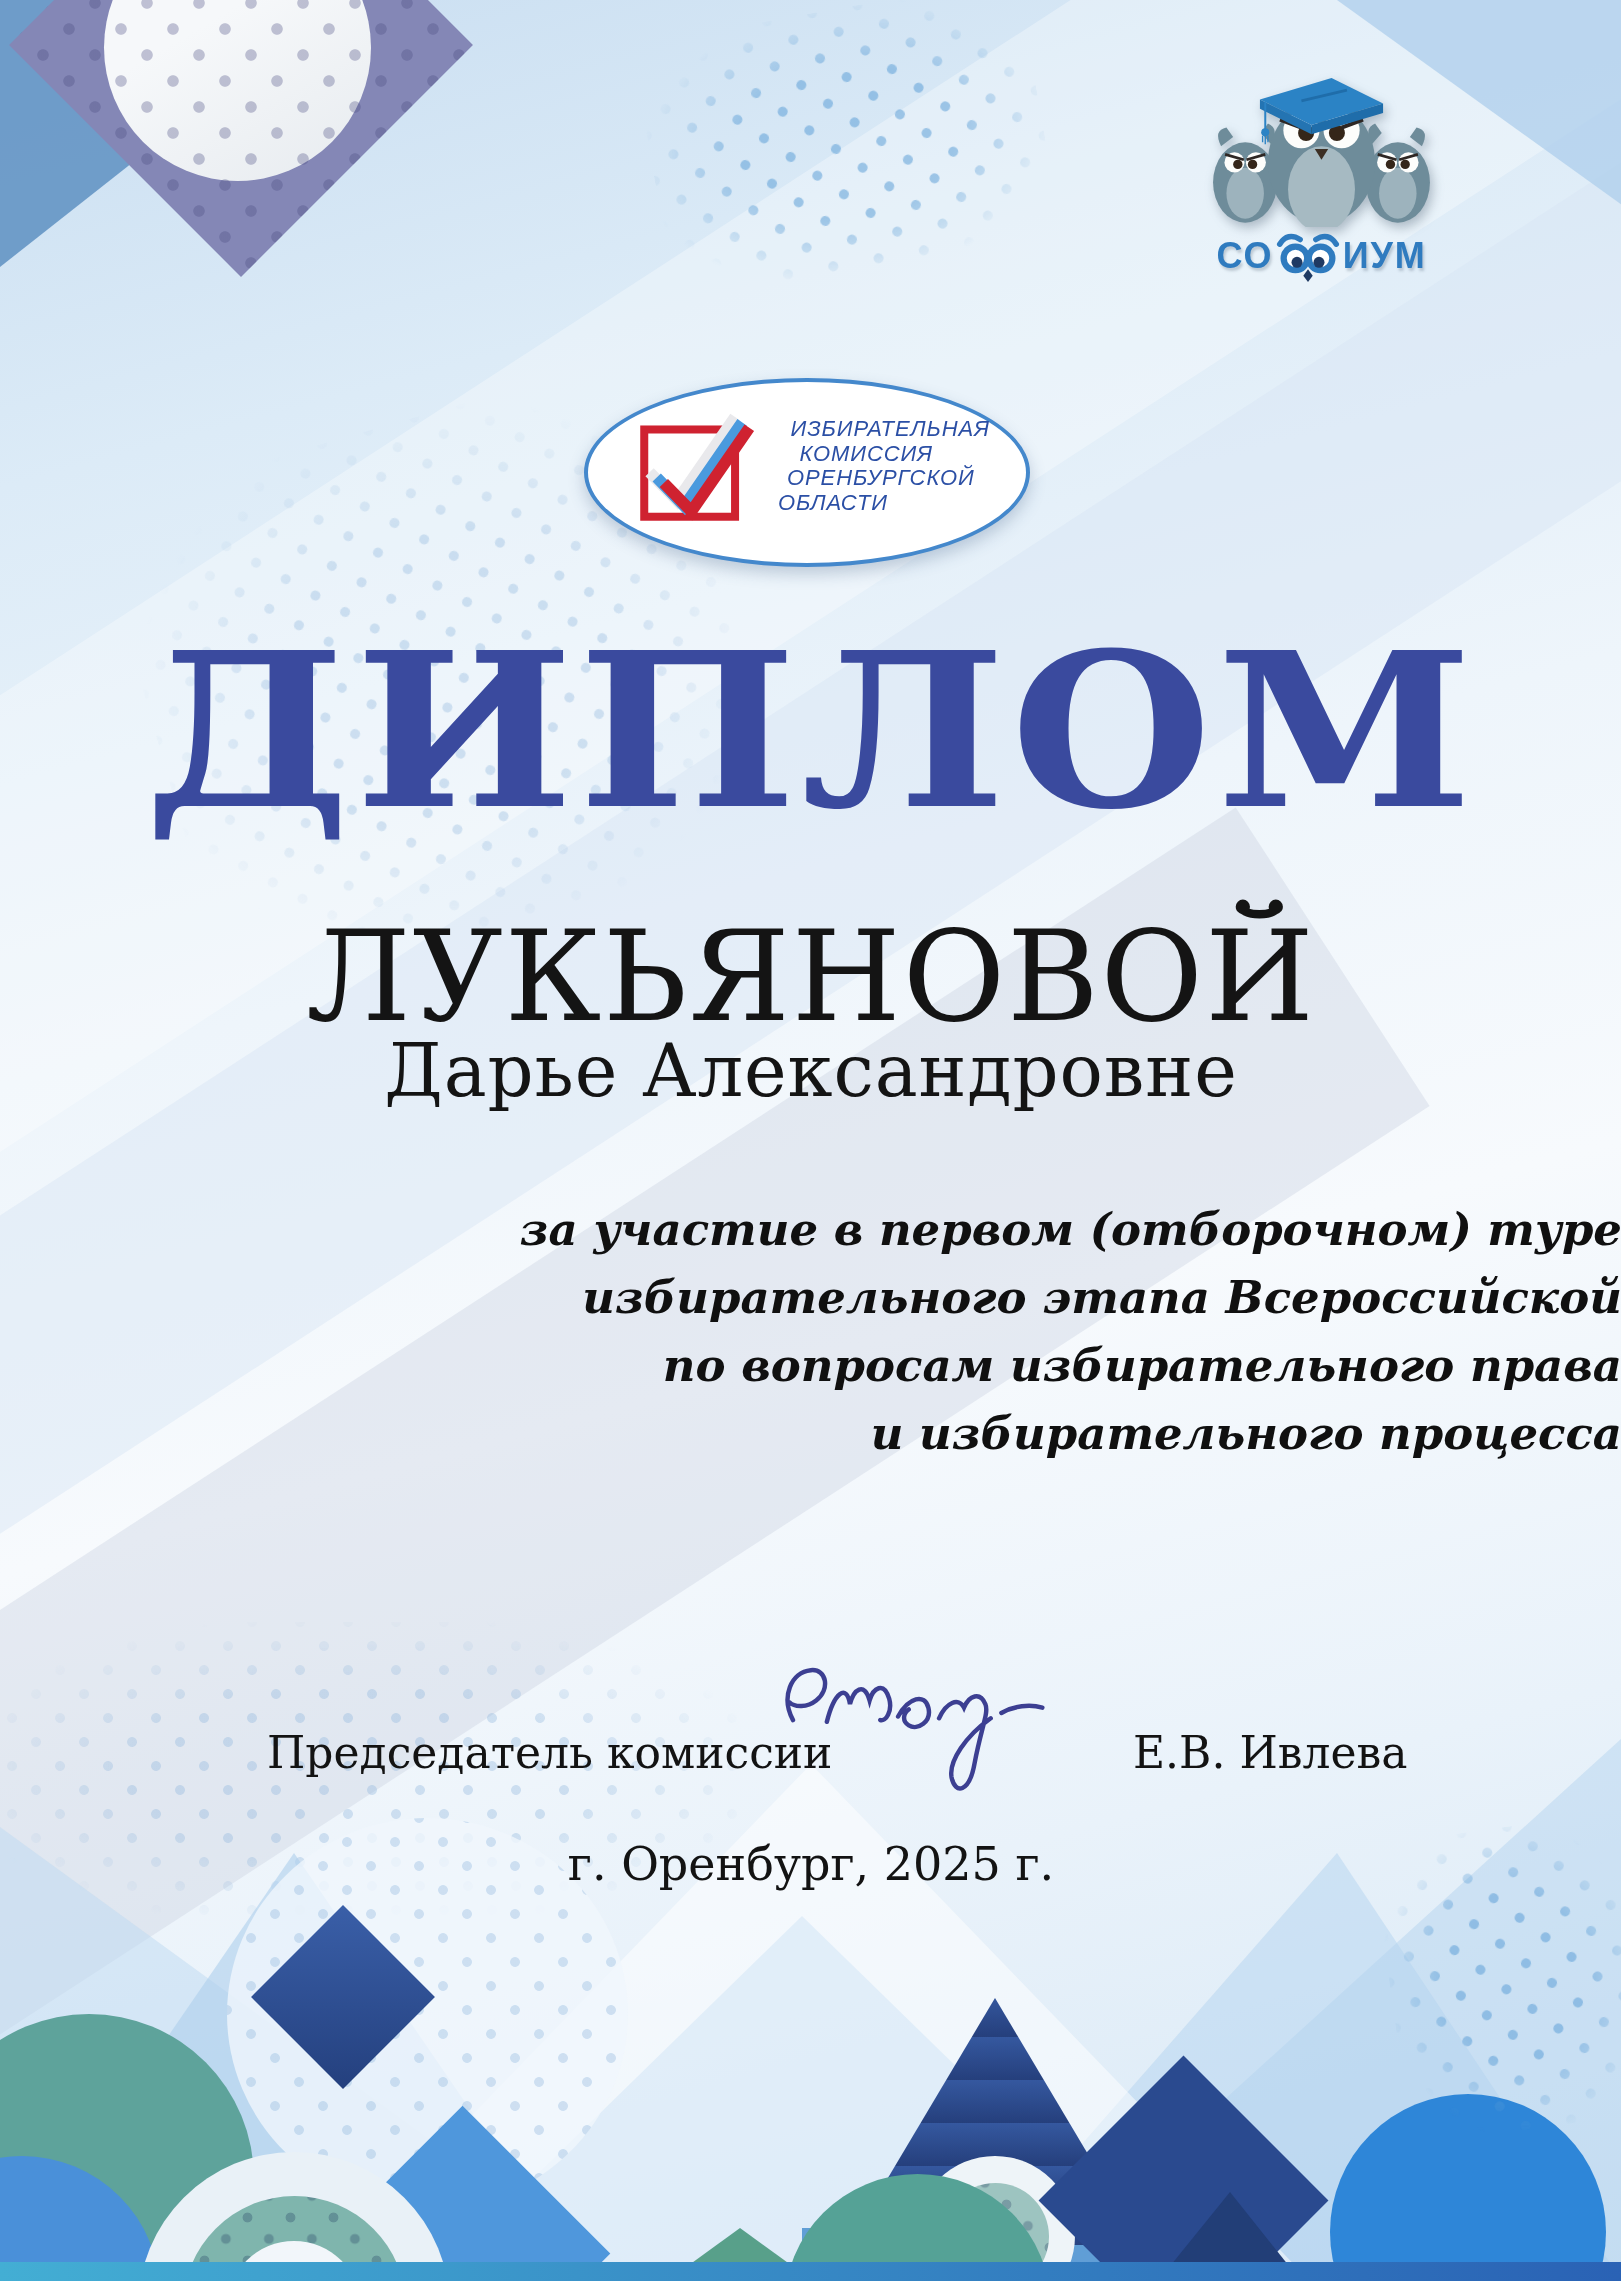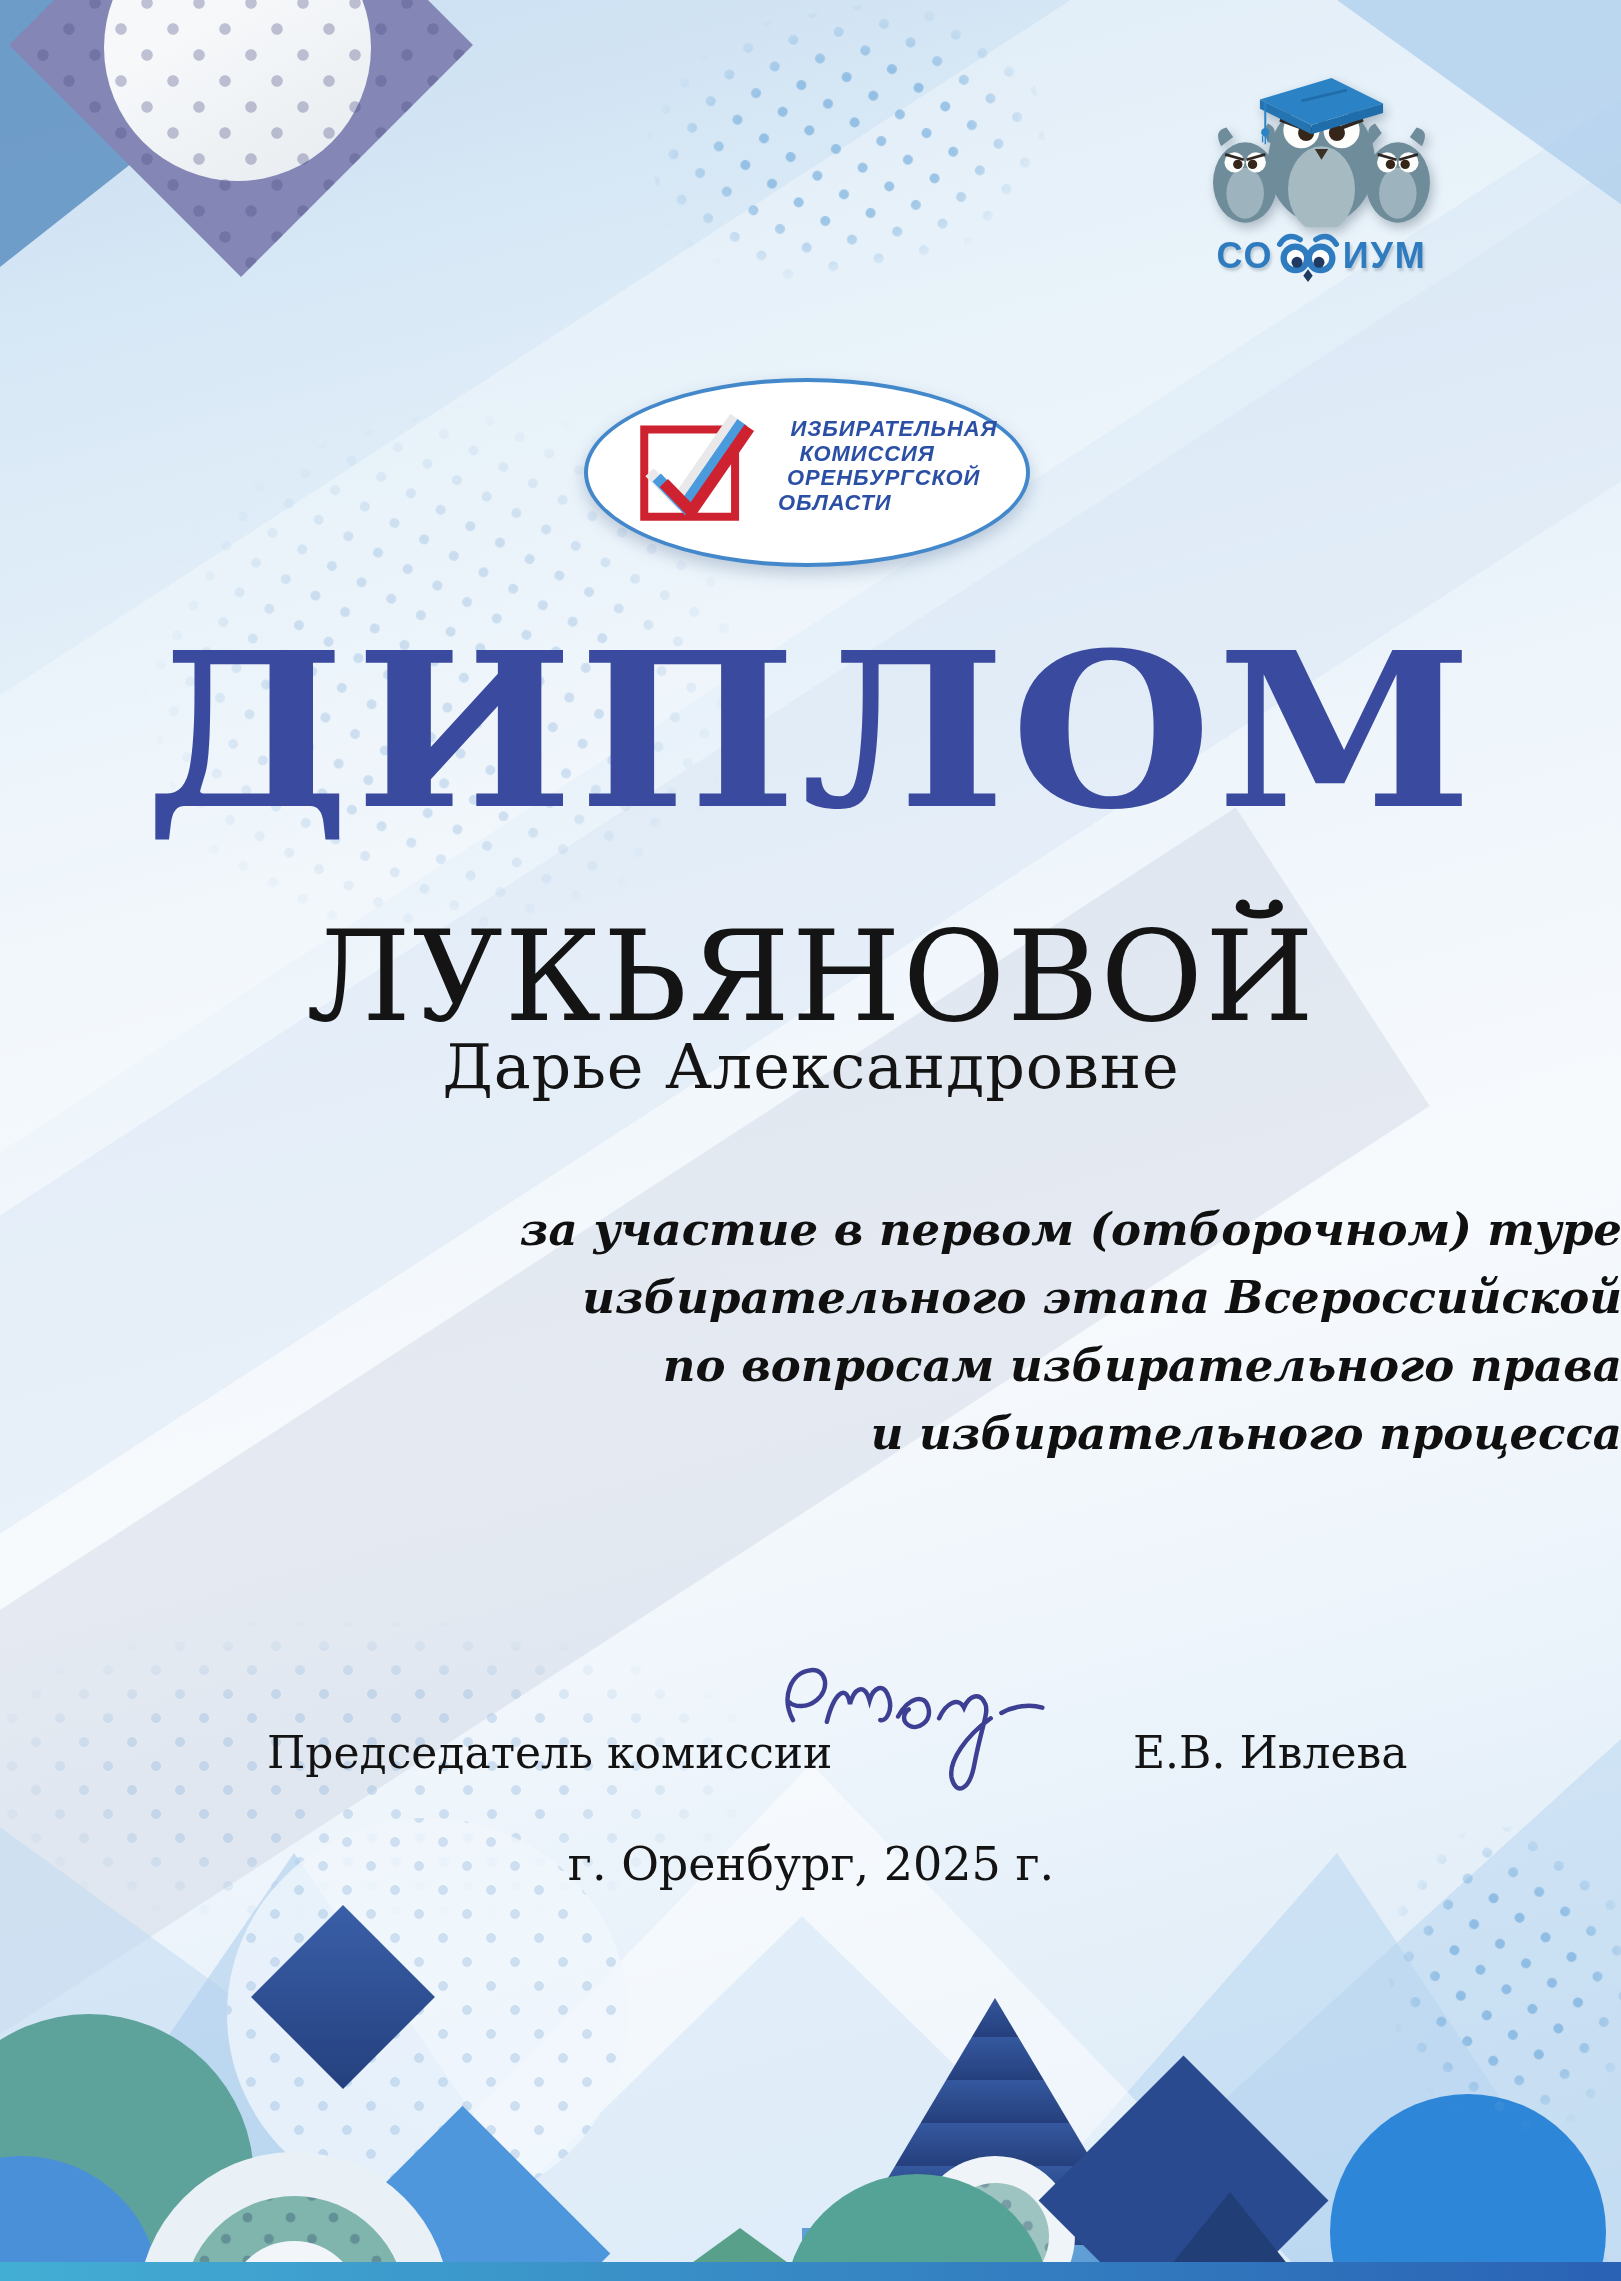--- a/index.html
+++ b/index.html
@@ -16,31 +16,31 @@
   .dots-navy{background-image:radial-gradient(circle, rgba(15,35,80,.25) 4.5px, rgba(15,35,80,0) 5.3px),radial-gradient(circle, rgba(15,35,80,.25) 4.5px, rgba(15,35,80,0) 5.3px);background-size:43px 43px;background-position:0 0,21.4px 21.4px;}
   .fade-mask{-webkit-mask-image:radial-gradient(ellipse at center, #000 40%, transparent 75%);mask-image:radial-gradient(ellipse at center, #000 40%, transparent 75%);}
 
   
   .title{
     width:100%;text-align:center;top:624px;left:0;
     font-size:214px;font-weight:bold;letter-spacing:4.5px;color:#3a4a9e;
     transform:scaleX(1.08);transform-origin:center;line-height:1;
   }
   .surname{width:100%;text-align:center;top:911px;left:0;font-size:125px;line-height:1.05;color:#141414;letter-spacing:1.8px;}
-  .given{width:100%;text-align:center;top:1034px;left:0;font-size:62px;line-height:1.05;color:#141414;letter-spacing:0.9px;}
+  .given{width:100%;text-align:center;top:1034px;left:0;font-size:72px;line-height:1.05;color:#141414;letter-spacing:0.9px;}
   .bodytext{width:100%;text-align:right;top:1196px;left:0;font-size:45px;font-weight:bold;font-style:italic;color:#101010;line-height:68px;}
   .sig-label{left:267px;top:1727px;font-size:44px;color:#131313;}
   .sig-name{left:1133px;top:1727px;font-size:44px;color:#131313;}
   .footer{width:100%;text-align:center;top:1837px;left:0;font-size:46px;color:#131313;}
 
   
   .emblem{left:584px;top:378px;width:446px;height:189px;}
   .emblem .oval{position:absolute;inset:0;background:#ffffff;border:4.5px solid #4488cc;border-radius:50%;box-shadow:0 7.1px 16px rgba(60,90,130,.28);}
   .emblem .mark{position:absolute;left:46px;top:23px;}
-  .emblem .etext{position:absolute;left:194px;top:39px;font-family:"Liberation Sans",sans-serif;font-weight:bold;font-style:italic;color:#2b4fa5;font-size:22px;line-height:24.5px;letter-spacing:0.9px;white-space:nowrap;}
+  .emblem .etext{position:absolute;left:194px;top:39px;font-family:"Liberation Sans",sans-serif;font-weight:normal;font-style:italic;color:#2b4fa5;font-size:22px;line-height:24.5px;letter-spacing:0.9px;white-space:nowrap;}
   .emblem .etext .l1{margin-left:12.5px;}
   .emblem .etext .l2{margin-left:21.4px;}
   .emblem .etext .l3{margin-left:9px;}
   .emblem .etext .l4{margin-left:0px;}
 
   
   .sofium{left:1201px;top:59px;width:241px;height:227px;}
   .sofium svg.owls{filter:drop-shadow(3.6px 5.3px 5.3px rgba(60,80,100,.35));}
   .sofium .brand{position:absolute;left:0;top:171px;width:241px;display:flex;align-items:center;justify-content:center;
     font-family:"Liberation Sans",sans-serif;font-weight:bold;color:#2f7bbf;font-size:36px;letter-spacing:1.8px;

